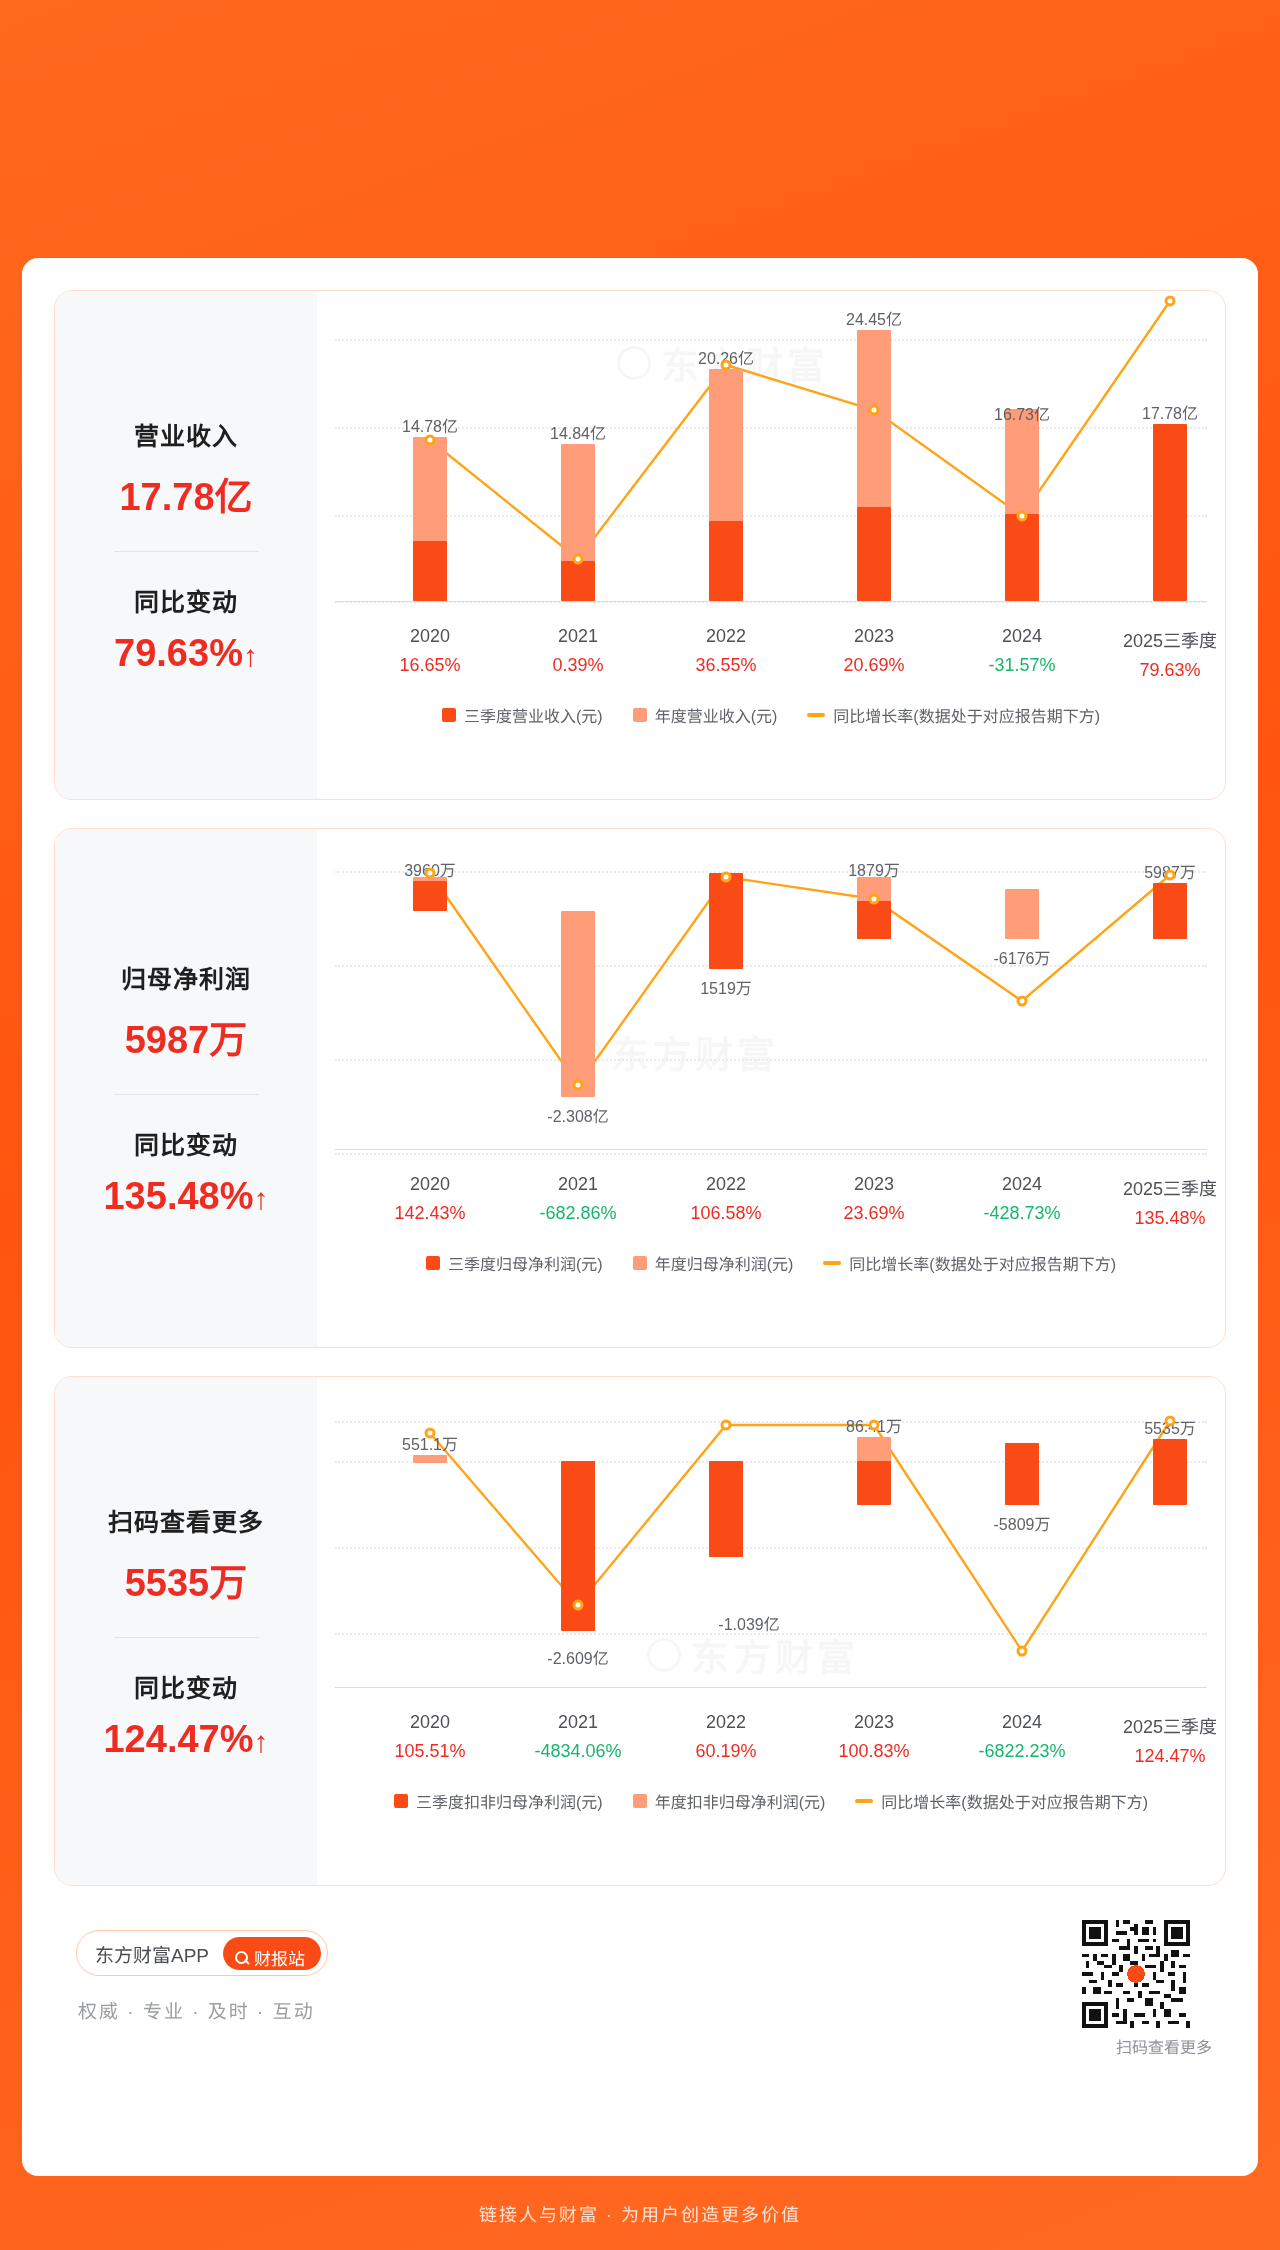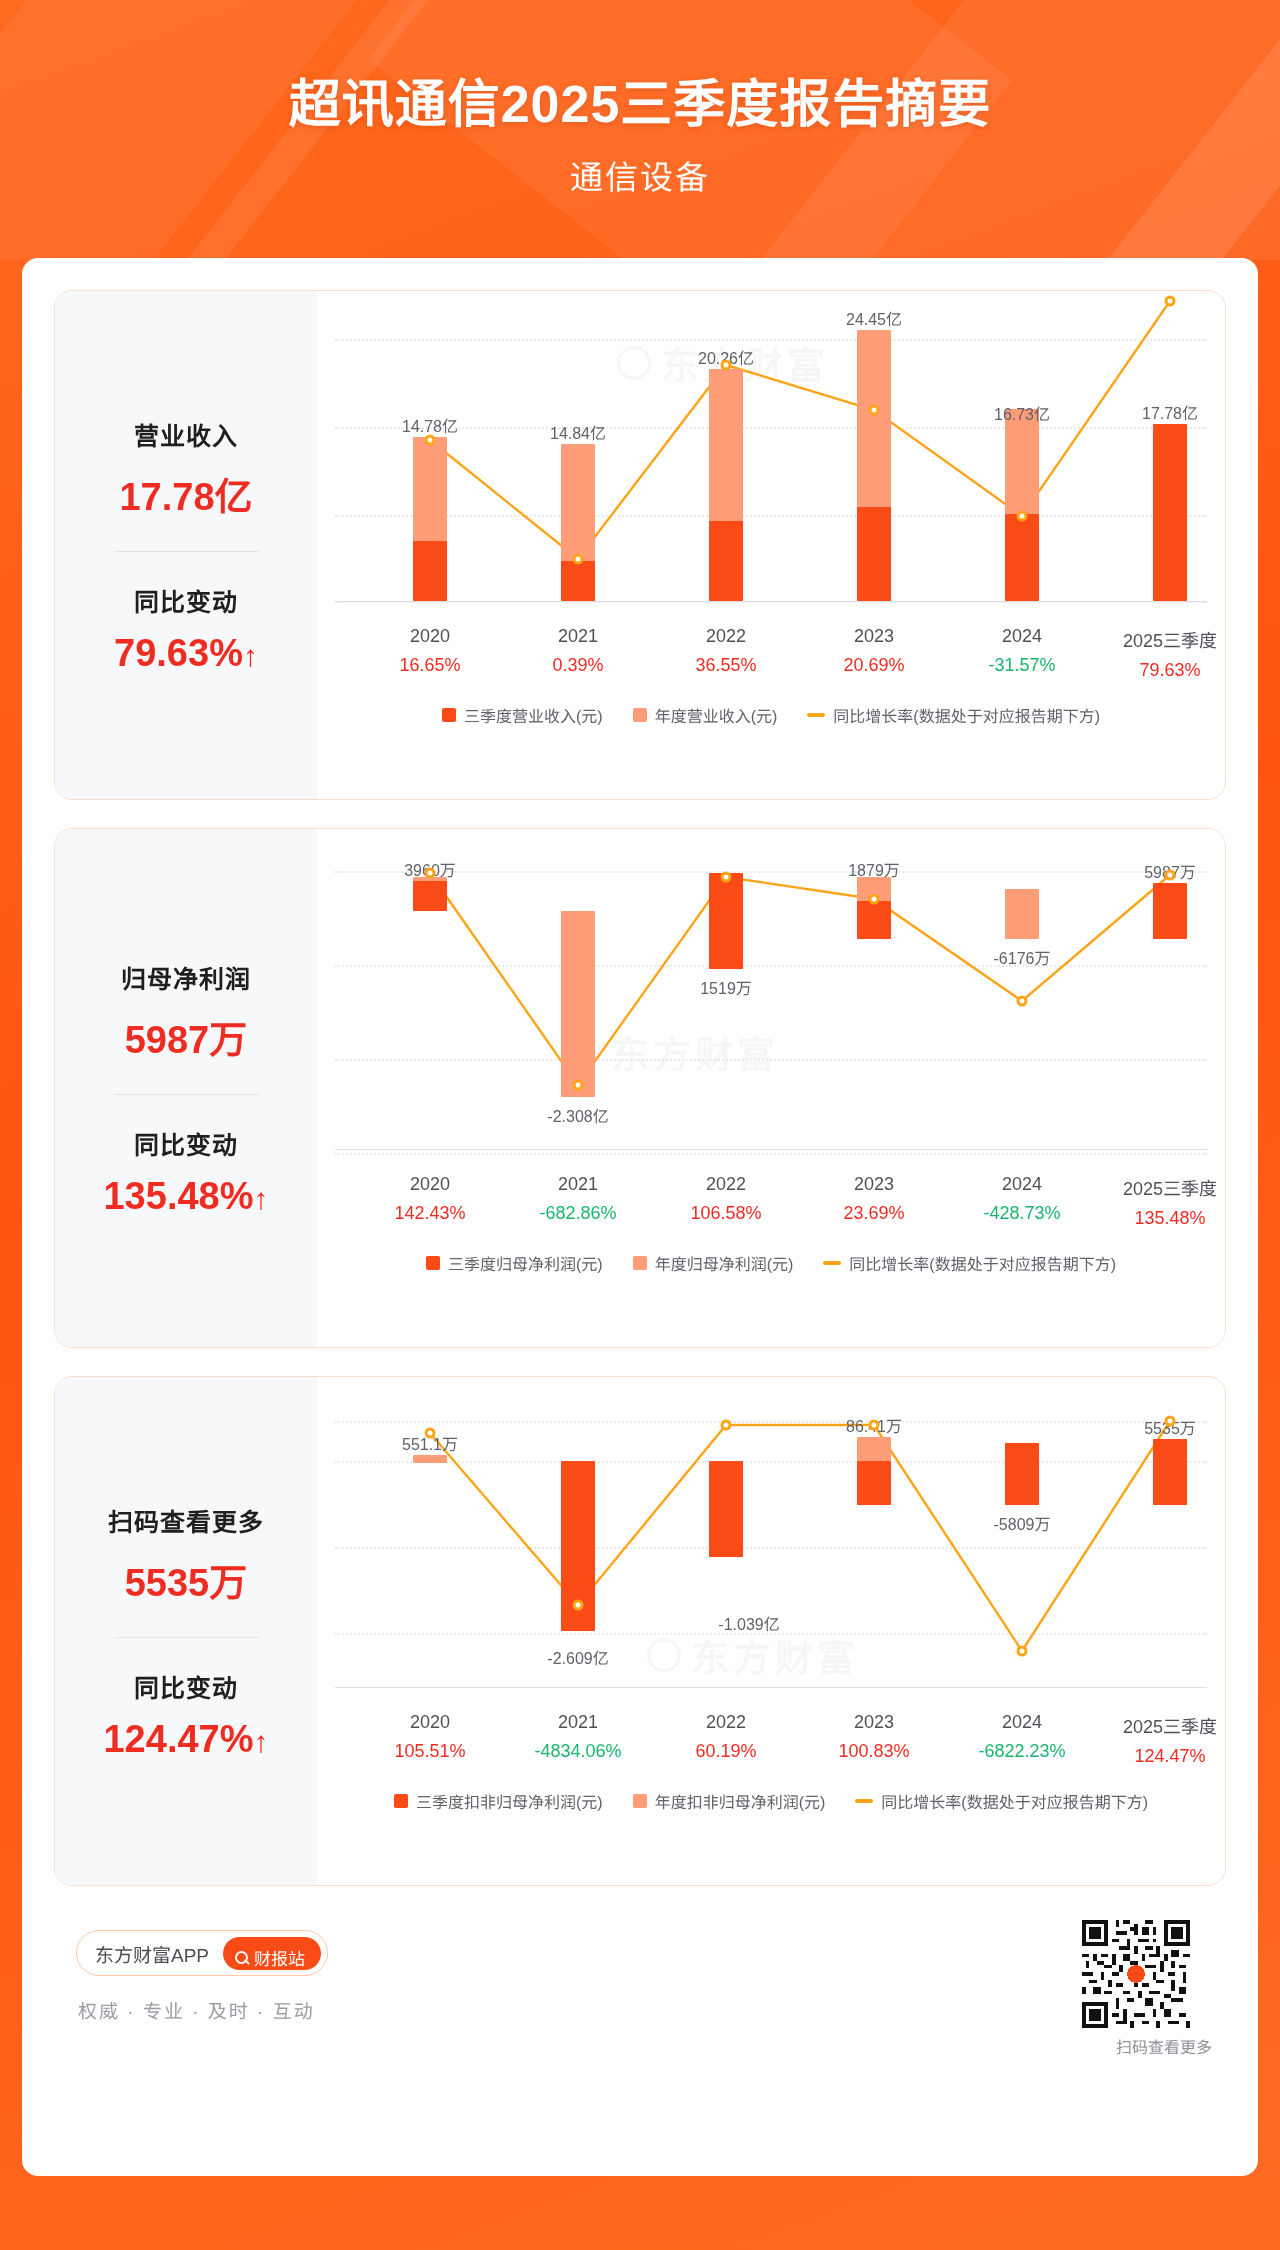--- a/index.html
+++ b/index.html
@@ -109,29 +109,20 @@
 
   .bottom-strip { position:absolute; left:0; right:0; bottom:0; height:74px;
     display:flex; align-items:center; justify-content:center; }
   .bottom-strip span { color:#ffe2d2; font-size:18px; letter-spacing:2px; }
 </style>
 </head>
 <body>
 
 <div class="page">
 
-  <div class="header">
-    <div class="sheen s1"></div>
-    <div class="sheen s2"></div>
-    <div class="sheen s3"></div>
-    <div class="sheen s4"></div>
-    <div class="sheen s5"></div>
-    <div class="h-title">超讯通信2025三季度报告摘要</div>
-    <div class="h-sub">通信设备</div>
-  </div>
 
   <div class="body-card">
 
     <div class="panel" id="panel-0">
       <div class="panel-left">
         <div class="pl-block">
           <div class="pl-label">营业收入</div>
           <div class="pl-value">17.78亿</div>
         </div>
         <div class="pl-div"></div>
@@ -546,13 +537,16 @@
               <rect x="28" y="27" width="1" height="2"></rect>
             </g>
             <rect x="12" y="12" width="5" height="5" fill="#fff"></rect>
             <circle cx="14.5" cy="14.5" r="2.4" fill="#fa4b17"></circle>
           </svg>
         </div>
       <div class="qr-cap">扫码查看更多</div>
     </div>
   </div>
 
+  <div class="bottom-strip">
+    <span>链接人与财富 · 为用户创造更多价值</span>
+  </div>
 </div>
 
 </body></html>

